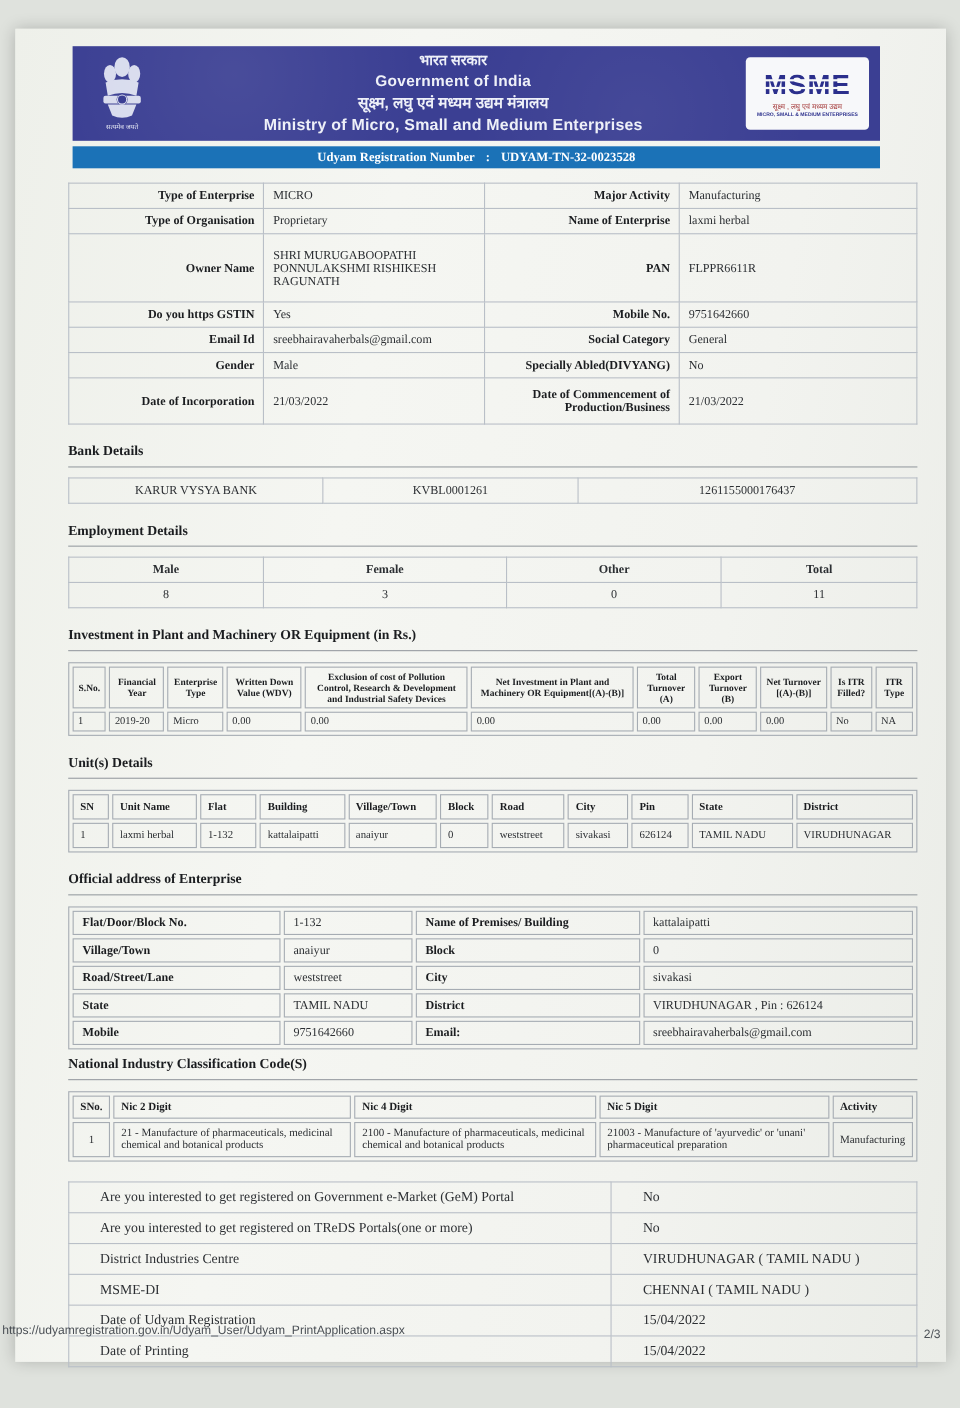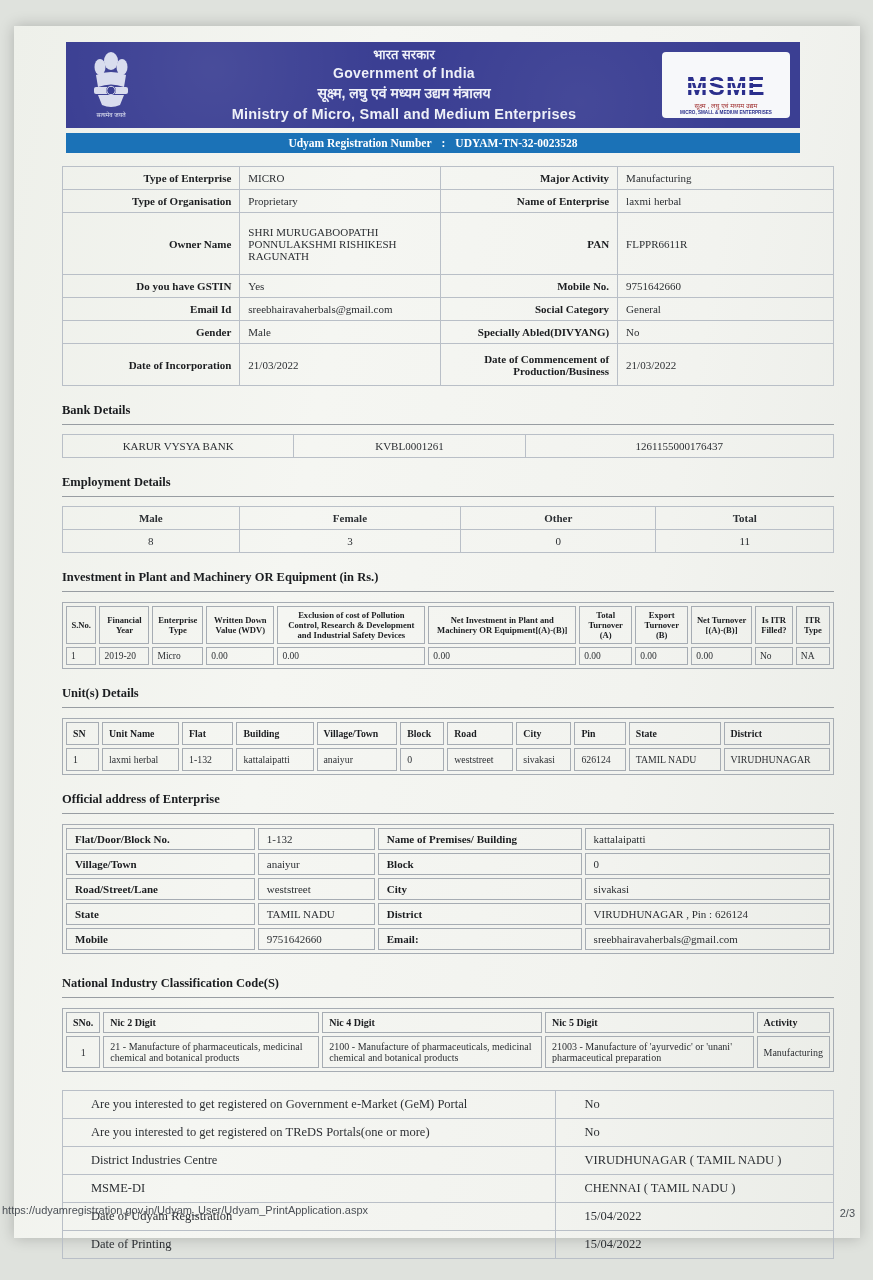--- a/index.html
+++ b/index.html
@@ -16,22 +16,22 @@
           radial-gradient(circle at 20% 30%, rgba(255,255,255,.07), transparent 28%),
           radial-gradient(circle at 70% 70%, rgba(255,255,255,.05), transparent 30%),
           #3b3f93; display:flex; align-items:center; padding:6px 10px; }
   .band-center { flex:1; text-align:center; color:#eef0f8;
           font-family:"Liberation Sans","DejaVu Sans",sans-serif; line-height:1.4; }
   .band-center .hi1 { font-size:13px; font-weight:bold; }
   .band-center .en1 { font-size:14px; font-weight:bold; letter-spacing:.3px; }
   .band-center .hi2 { font-size:14px; font-weight:bold; }
   .band-center .en2 { font-size:14.5px; font-weight:bold; letter-spacing:.2px; }
   .emblem { width:70px; height:78px; display:flex; align-items:center; justify-content:center; }
-  .msme-box { width:128px; height:66px; background:#f7f8fa; border-radius:4px;
-          display:flex; flex-direction:column; align-items:center; justify-content:flex-end;
+  .msme-box { width:112px; height:66px; background:#f7f8fa; border-radius:4px;
+          display:flex; flex-direction:column; align-items:center; justify-content:center;
           font-family:"Liberation Sans","DejaVu Sans",sans-serif; padding:3px; }
   .msme-word { position:relative; font-weight:900; font-size:25px; line-height:1;
           letter-spacing:1px; color:#2b2f8c; }
   .msme-word:before, .msme-word:after { content:""; position:absolute; left:-2px; right:-2px;
           height:2px; background:#f7f8fa; }
   .msme-word:before { top:7px; } .msme-word:after { top:14px; }
   .msme-hi { font-size:6.5px; color:#a23434; margin-top:2px; white-space:nowrap; }
   .msme-en { font-size:4.6px; color:#2b2f8c; font-weight:bold; white-space:nowrap; }
 
   .strip { margin-left:4px; width:734px; height:20px; background:#1b72b7; margin-top:5px;
@@ -133,21 +133,21 @@
           <td class="lbl">Name of Enterprise</td>
           <td class="val">laxmi herbal</td>
         </tr>
         <tr style="height:62px">
           <td class="lbl">Owner Name</td>
           <td class="val">SHRI MURUGABOOPATHI PONNULAKSHMI RISHIKESH RAGUNATH</td>
           <td class="lbl">PAN</td>
           <td class="val">FLPPR6611R</td>
         </tr>
         <tr>
-          <td class="lbl">Do you have GSTIN</td>
+          <td class="lbl">Do you https GSTIN</td>
           <td class="val">Yes</td>
           <td class="lbl">Mobile No.</td>
           <td class="val">9751642660</td>
         </tr>
         <tr>
           <td class="lbl">Email Id</td>
           <td class="val">sreebhairavaherbals@gmail.com</td>
           <td class="lbl">Social Category</td>
           <td class="val">General</td>
         </tr>
@@ -330,21 +330,21 @@
         </tr>
         <tr>
           <td class="albl">Mobile</td>
           <td>9751642660</td>
           <td class="albl">Email:</td>
           <td>sreebhairavaherbals@gmail.com</td>
         </tr>
       </tbody>
         </table>
 
-      <div class="section-title" style="margin-top:22px">National Industry Classification Code(S)</div>
+      <div class="section-title" style="margin-top:6px">National Industry Classification Code(S)</div>
       <div class="rule"></div>
       <table class="boxed nic" style="">
         <colgroup>
             <col style="width:4.5%">
             <col style="width:29%">
             <col style="width:29.5%">
             <col style="width:28%">
             <col style="width:9%">
           </colgroup>
         <tbody>

